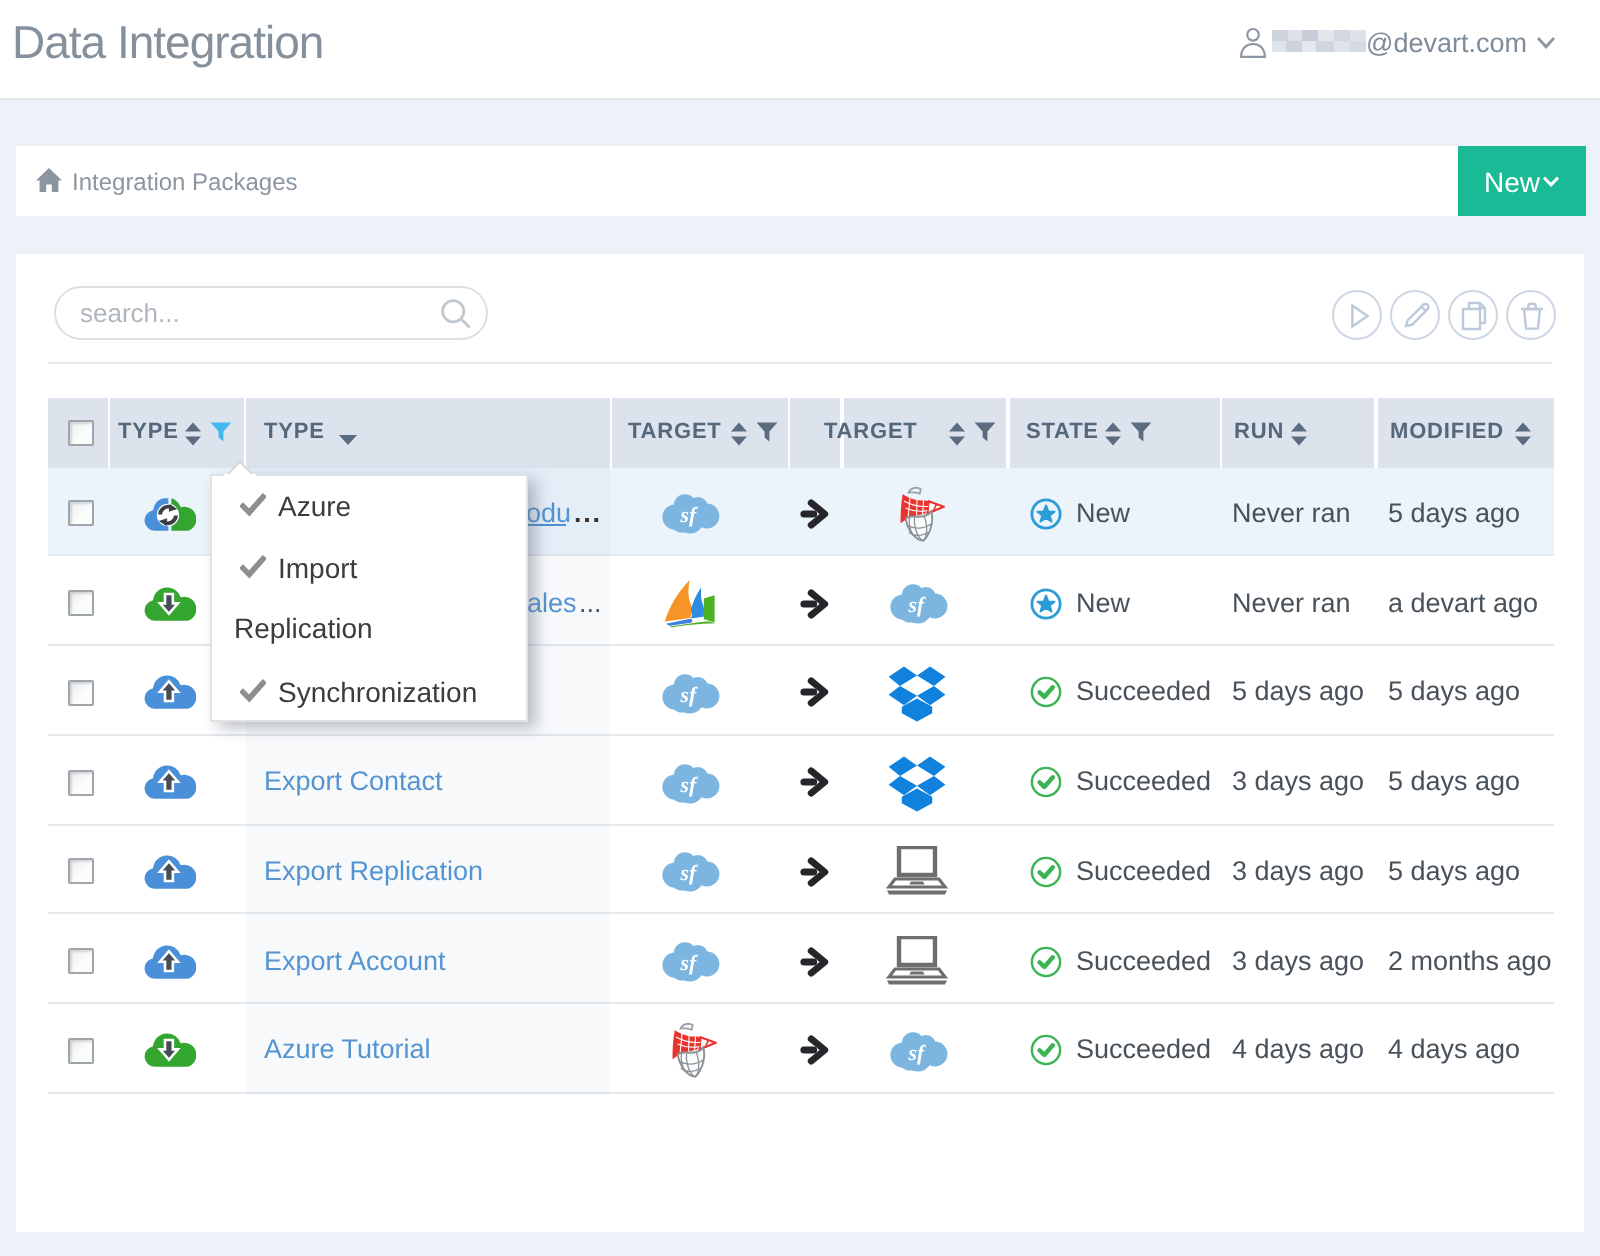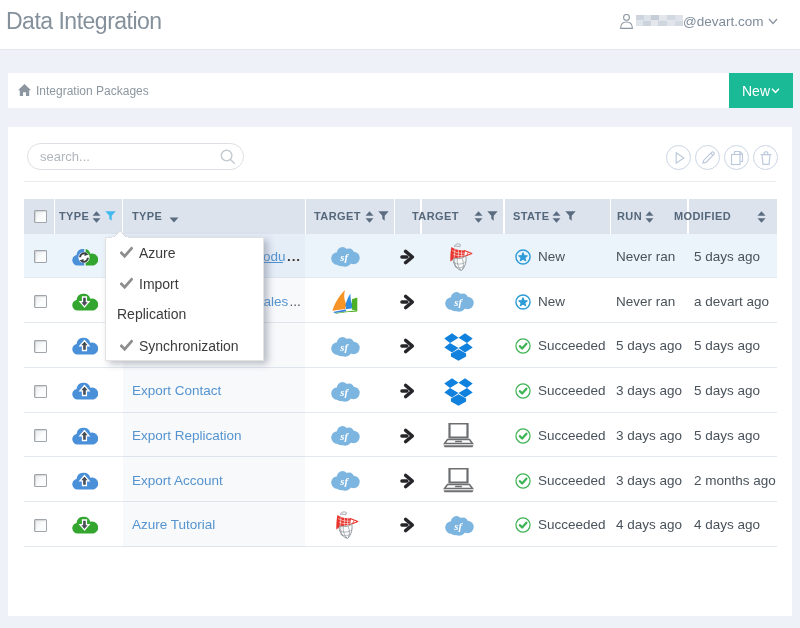--- a/index.html
+++ b/index.html
@@ -113,21 +113,21 @@
 <path d="M0.5 7.2 L4.5 11.8 L8.5 7.2 Z" fill="#5b6c80"></path>
 </svg>
 <svg class="abs" style="left:565px;top:211px" width="11" height="10" viewBox="0 0 11 10">
 <path d="M0.3 0.3 L10.7 0.3 L6.7 4.8 L6.7 9.7 L4.3 7.7 L4.3 4.8 Z" fill="#5b6c80"></path>
 </svg>
 <div class="hlabel" style="left:617px;top:209.5px">RUN</div>
 <svg class="abs" style="left:645px;top:210.5px" width="9" height="12" viewBox="0 0 9 12">
 <path d="M0.5 4.8 L4.5 0.2 L8.5 4.8 Z" fill="#5b6c80"></path>
 <path d="M0.5 7.2 L4.5 11.8 L8.5 7.2 Z" fill="#5b6c80"></path>
 </svg>
-<div class="hlabel" style="left:674px;top:209.5px">MODIFIED</div>
+<div class="hlabel" style="left:695px;top:209.5px">MODIFIED</div>
 <svg class="abs" style="left:757px;top:210.5px" width="9" height="12" viewBox="0 0 9 12">
 <path d="M0.5 4.8 L4.5 0.2 L8.5 4.8 Z" fill="#5b6c80"></path>
 <path d="M0.5 7.2 L4.5 11.8 L8.5 7.2 Z" fill="#5b6c80"></path>
 </svg>
 <div class="abs" style="left:24px;top:233.5px;width:752.5px;height:44.75px;background:#ebf3fb;border-bottom:1px solid #e4e9f0"></div>
 <div class="abs" style="left:122.5px;top:233.5px;width:182.0px;height:44.75px;background:rgba(125,145,175,0.055)"></div>
 <div class="abs cb" style="left:34px;top:250.375px"></div>
 <svg class="abs" style="left:70px;top:247.875px" width="28" height="19" viewBox="0 0 30 19">
 <defs>
 <clipPath id="cl">

